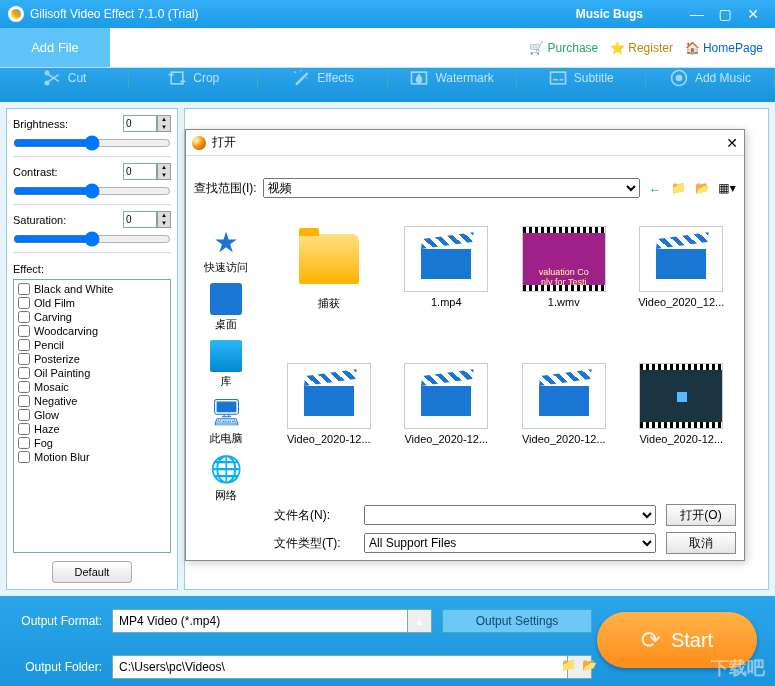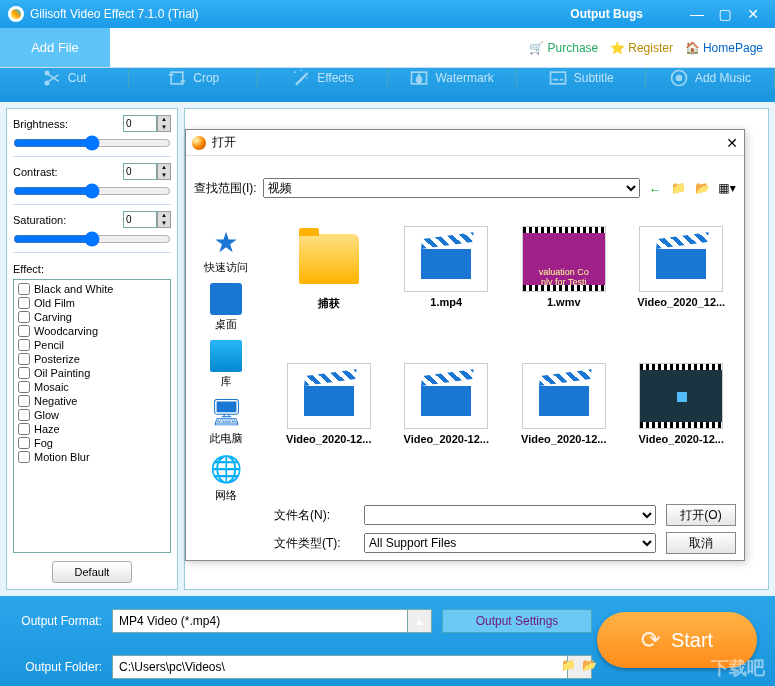--- a/index.html
+++ b/index.html
@@ -60,45 +60,45 @@
 .clap-body { height: 30px; background: #1976d2; }
 .wmv-thumb { width:100%; height:100%; background:#a0208a; display:flex; flex-direction:column; justify-content:flex-end; font-size:9px; color:#ff9; padding:4px; position:relative; }
 .wmv-thumb::before, .wmv-thumb::after { content:""; position:absolute; left:0; right:0; height:6px; background: repeating-linear-gradient(90deg,#000 0 3px,#fff 3px 6px); }
 .wmv-thumb::before { top: 0; } .wmv-thumb::after { bottom: 0; }
 .dark-thumb { width:100%; height:100%; background:#1a3442; position:relative; }
 .dark-thumb::before, .dark-thumb::after { content:""; position:absolute; left:0; right:0; height:6px; background: repeating-linear-gradient(90deg,#000 0 3px,#fff 3px 6px); }
 .dark-thumb::before { top: 0; } .dark-thumb::after { bottom: 0; }
 .dark-thumb .dot { position:absolute; top:45%; left:45%; width:10px; height:10px; background:#5bf; }
 .folder-ico { width:60px; height:50px; background:linear-gradient(#ffe082,#ffb300); border-radius:2px 6px 2px 2px; position:relative; }
 .folder-ico::before { content:""; position:absolute; top:-6px; left:0; width:20px; height:8px; background:#ffb300; border-radius:2px 2px 0 0; }
-.file-name { white-space: nowrap; overflow: hidden; text-overflow: ellipsis; max-width: 100px; margin: 0 auto; font-weight: bold; }
+.file-name { white-space: nowrap; overflow: hidden; text-overflow: ellipsis; max-width: 100px; margin: 0 auto; }
 .dlg-bottom { padding: 6px 8px; display: grid; grid-template-columns: 80px 1fr 70px; gap: 6px 10px; align-items: center; font-size: 12px; }
 .dlg-bottom select { height: 20px; width: 100%; font-size: 12px; }
 .dlg-btn { height: 22px; border: 1px solid #888; background: linear-gradient(#fff,#e5e5e5); font-size: 12px; cursor: pointer; }
 
 .bottombar { height: 90px; background: linear-gradient(#2ba5ea,#1a95dd); padding: 10px 12px; display: grid; grid-template-columns: 90px 320px 150px 1fr; grid-template-rows: 30px 30px; gap: 16px 10px; align-items: center; color: #fff; font-size: 12px; position: relative; }
 .bottombar label { text-align: right; }
 .combo { display: flex; height: 24px; }
 .combo input { flex: 1; border: 1px solid #7aa; padding: 0 6px; font-size: 12px; }
 .combo .arrow { width: 24px; border: 1px solid #7aa; border-left: 0; background: #eee; display:flex; align-items:center; justify-content:center; cursor:pointer; }
-.out-settings { height: 24px; background: #6cc8f5; border: 1px solid #4ab; color: #701a75; font-size: 12px; cursor: pointer; }
+.out-settings { height: 24px; background: #6cc8f5; border: 1px solid #4ab; color: #0c4a6e; font-size: 12px; cursor: pointer; }
 .start-btn { position: absolute; right: 18px; top: 16px; width: 160px; height: 56px; background: linear-gradient(#ffb347,#ff8c1a); border-radius: 28px; display: flex; align-items: center; justify-content: center; gap: 10px; color: #fff; font-size: 20px; cursor: pointer; box-shadow: 0 2px 4px rgba(0,0,0,.3); }
 .start-btn .refresh { font-size: 24px; opacity: .85; }
 .watermark { position:absolute; right:10px; bottom:6px; font-size:18px; color:rgba(255,255,255,.5); font-weight:bold; pointer-events:none; }
 .folder-icons { display:flex; gap:6px; }
 .fico { width:18px; height:18px; cursor:pointer; color:#06c; }
 </style>
 </head>
 <body>
 
 <div class="titlebar">
   <div class="logo"></div>
   <span>Gilisoft Video Effect 7.1.0 (Trial)</span>
   <div class="spacer"></div>
-  <span style="margin-right:40px; font-weight:bold;">Output Bugs</span>
+  <span style="margin-right:40px; font-weight:bold;">Music Bugs</span>
   <div class="tb-btn">—</div>
   <div class="tb-btn">▢</div>
   <div class="tb-btn">✕</div>
 </div>
 
 <div class="menubar">
   <div class="add-file">Add File</div>
   <div class="right">
     <div class="link">
       <span class="mini-icon">🛒</span>

